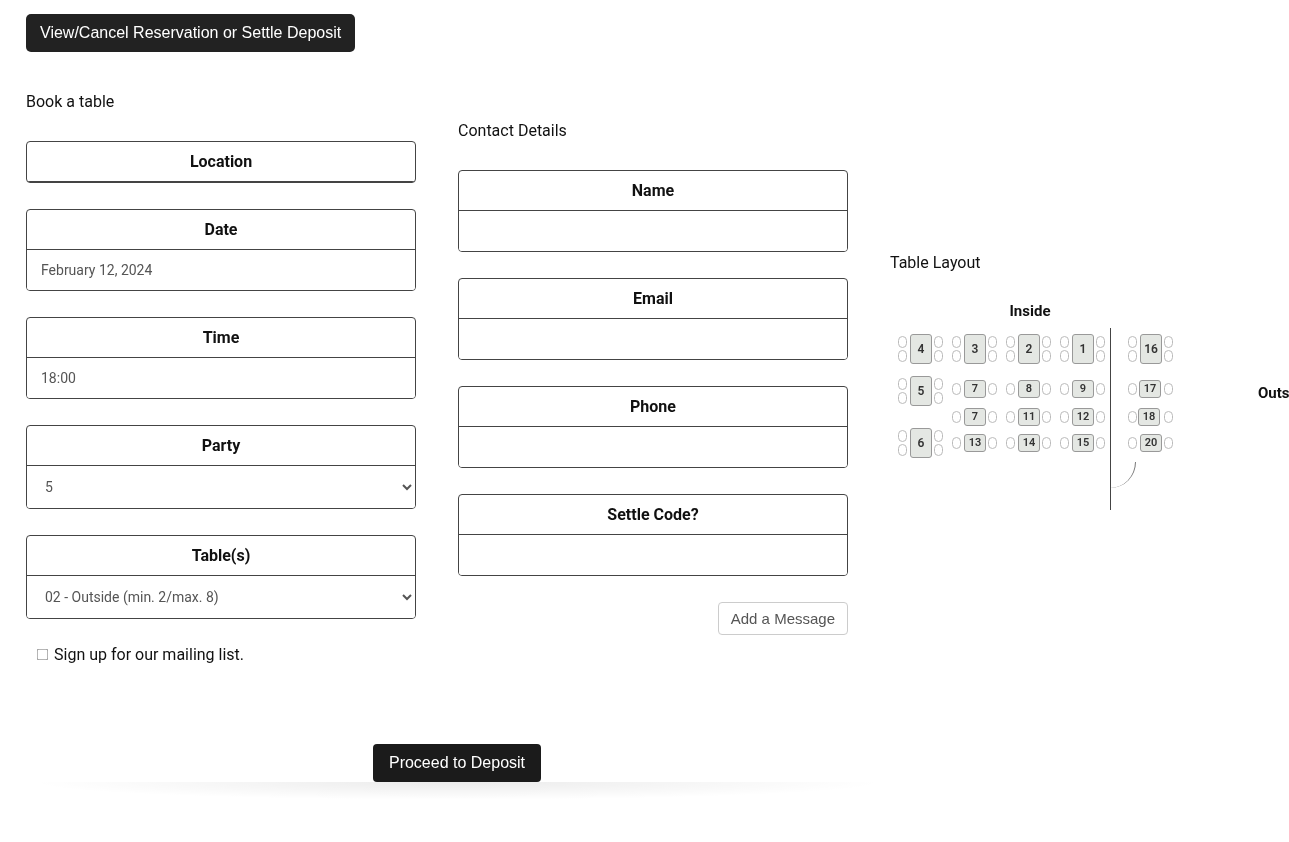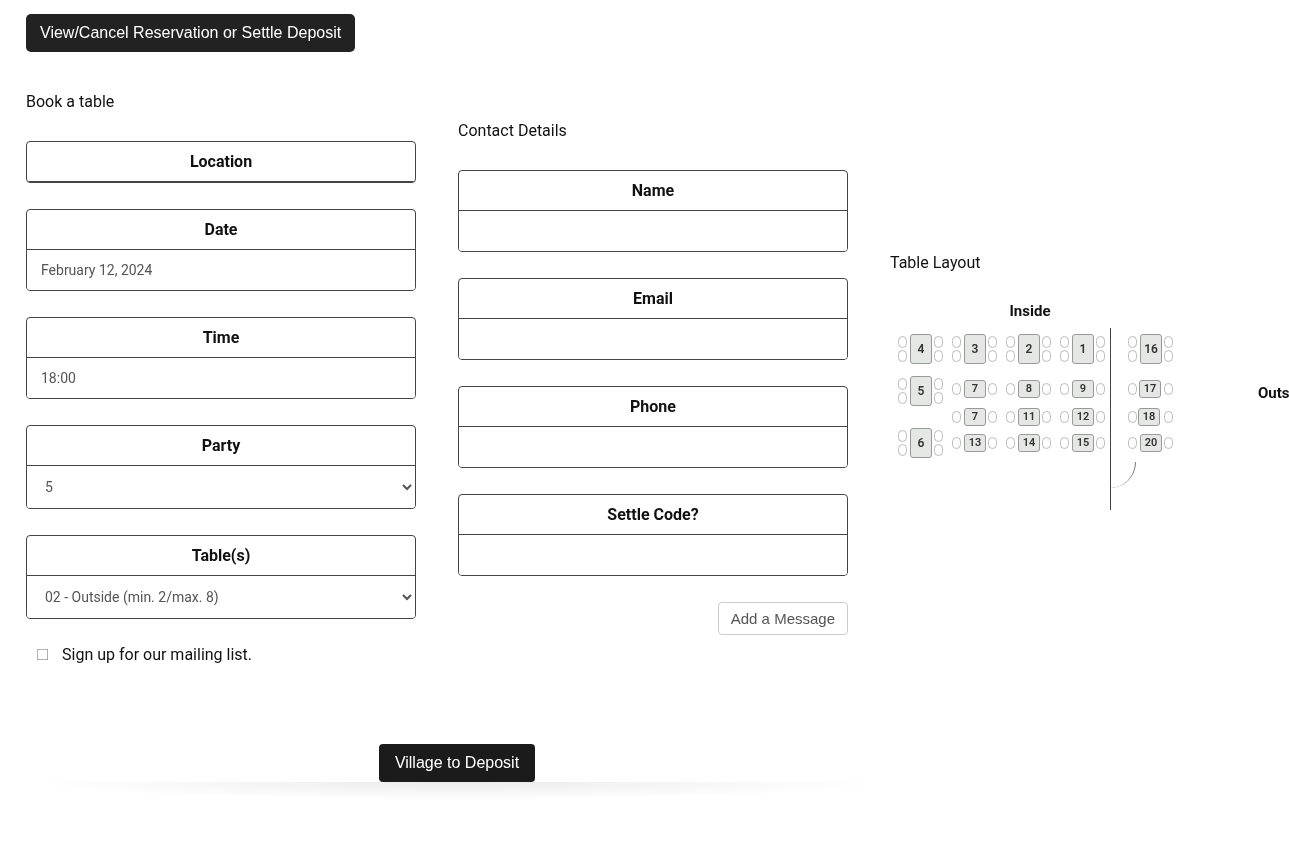--- a/index.html
+++ b/index.html
@@ -71,21 +71,21 @@
     padding: 7px 12px;
     border-radius: 4px;
     font-size: 15px;
     cursor: pointer;
   }
   .mailing {
     margin-top: 6px;
     font-size: 16px;
     display: flex;
     align-items: center;
-    gap: 10px;
+    gap: 2px;
     padding-left: 6px;
   }
   .mailing input { transform: scale(0.9); }
 
   .proceed-wrap {
     width: 862px;
     text-align: center;
     margin-top: 80px;
     position: relative;
   }
@@ -352,18 +352,18 @@
         <div class="seat" style="left:238px; top:103px;"></div>
         <div class="seat" style="left:274px; top:103px;"></div>
       </div>
 
       <div class="door"></div>
     </div>
   </div>
 </div>
 
 <div class="proceed-wrap">
-  <button class="proceed">Village to Deposit</button>
+  <button class="proceed">Proceed to Deposit</button>
   <div class="shadow-bar"></div>
 </div>
 
 
 
 
 </body></html>

